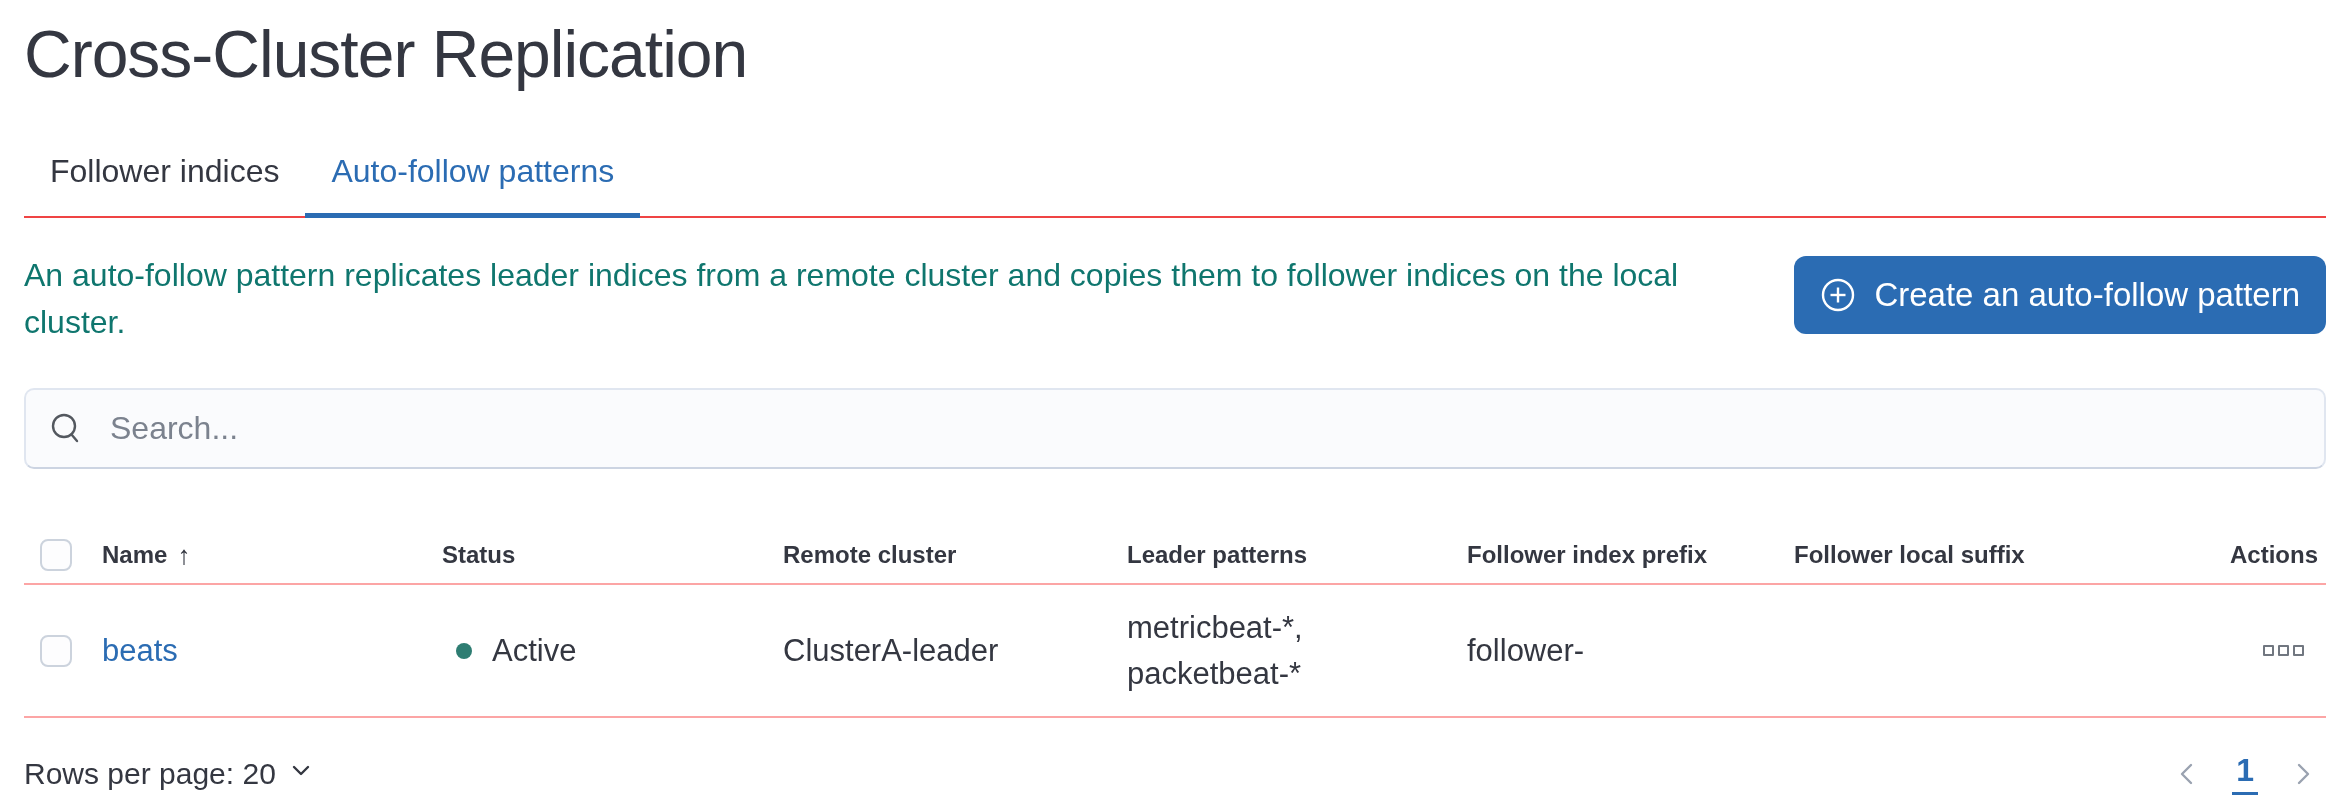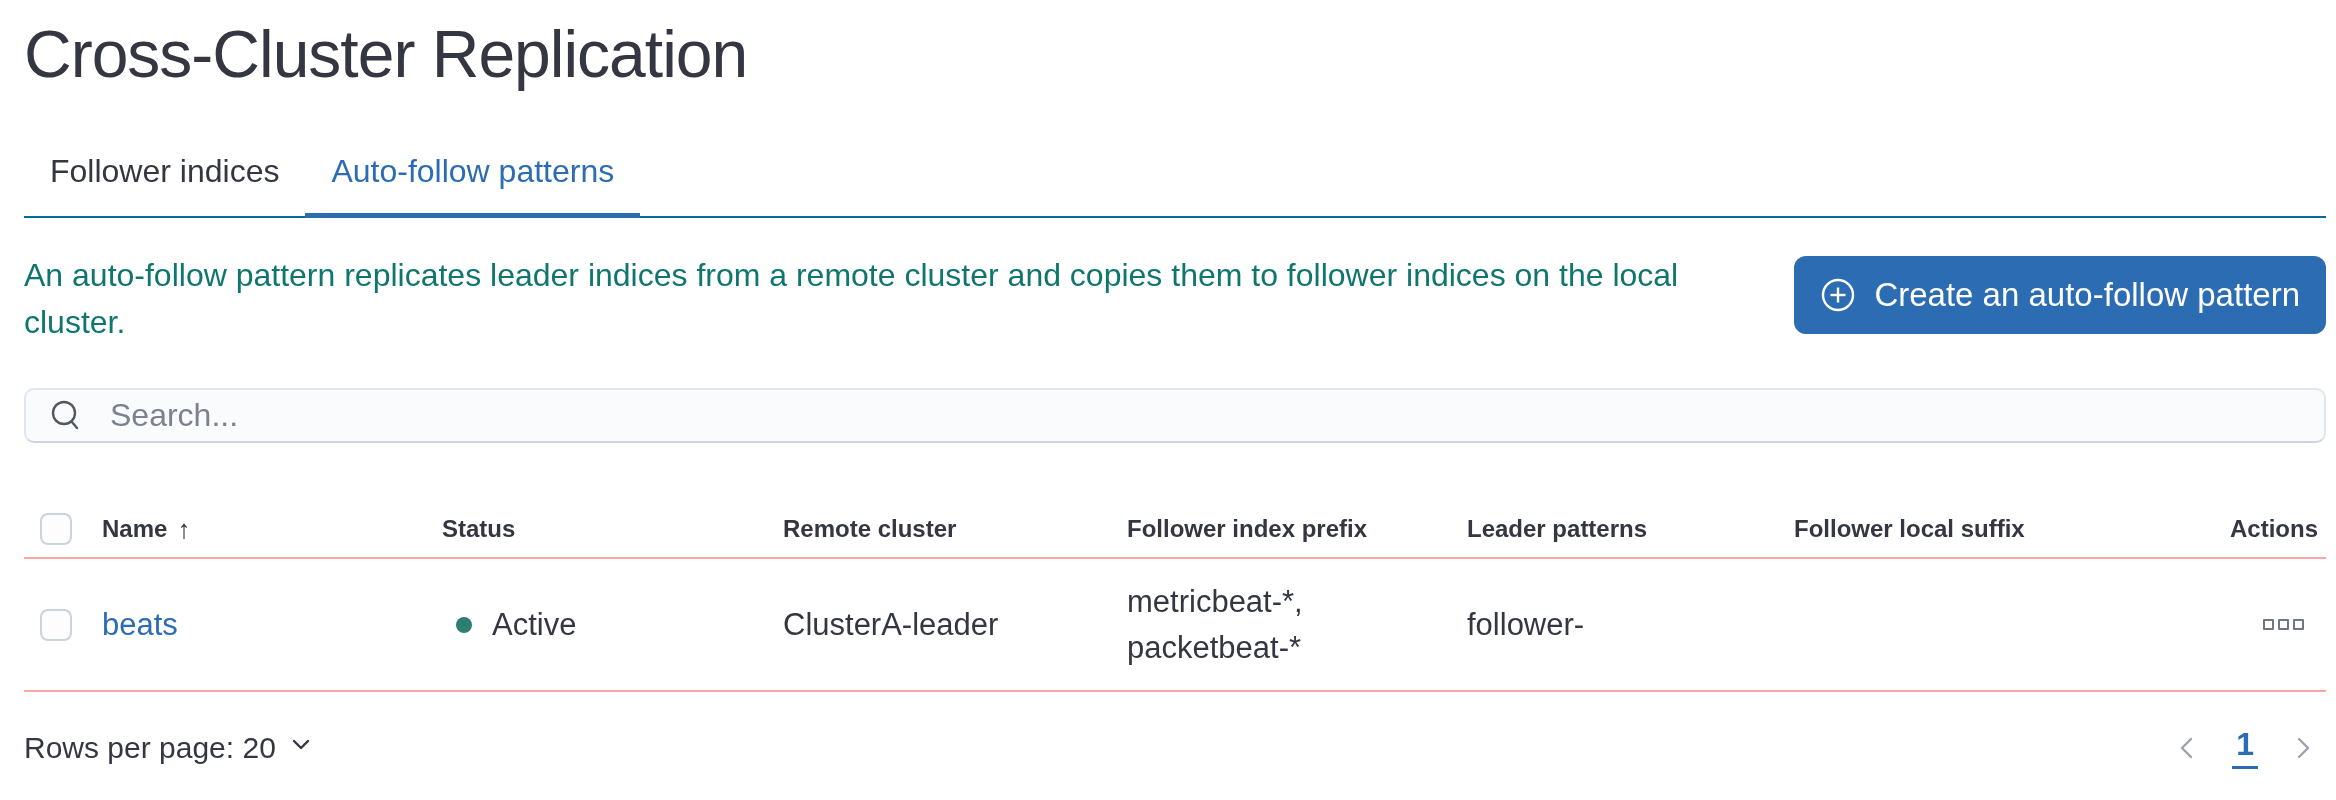--- a/index.html
+++ b/index.html
@@ -22,21 +22,21 @@
     line-height: 80px;
     font-weight: 400;
     letter-spacing: -1px;
     color: #343741;
   }
 
   
   .tabs {
     display: flex;
     margin-top: 34px;
-    border-bottom: 2px solid #0369a1;
+    border-bottom: 2px solid #ef4444;
   }
   .tab {
     position: relative;
     padding: 24px 26px 26px;
     font-size: 32px;
     line-height: 38px;
     color: #343741;
     cursor: pointer;
     white-space: nowrap;
   }
@@ -75,21 +75,21 @@
     border: none;
     border-radius: 12px;
     font-family: "Liberation Sans", sans-serif;
     font-size: 33px;
     cursor: pointer;
   }
 
   
   .search-bar {
     margin-top: 42px;
-    height: 55px;
+    height: 81px;
     display: flex;
     align-items: center;
     gap: 26px;
     padding: 0 22px;
     background: #fafbfd;
     border: 2px solid #e0e6f0;
     border-bottom-color: #ccd4e2;
     border-radius: 10px;
   }
   .search-bar input {
@@ -252,22 +252,22 @@
     <div class="tr head">
       <div>
         <div class="checkbox"></div>
       </div>
       <div class="th sortable">
         <span>Name</span>
         <span class="sort-arrow">↑</span>
       </div>
       <div class="th">Status</div>
       <div class="th">Remote cluster</div>
+      <div class="th">Leader patterns</div>
       <div class="th">Follower index prefix</div>
-      <div class="th">Leader patterns</div>
       <div class="th">Follower local suffix</div>
       <div class="th actions-header">Actions</div>
     </div>
 
     <div class="tr data-row">
       <div>
         <div class="checkbox"></div>
       </div>
       <div class="td">
         <a class="link">beats</a>

